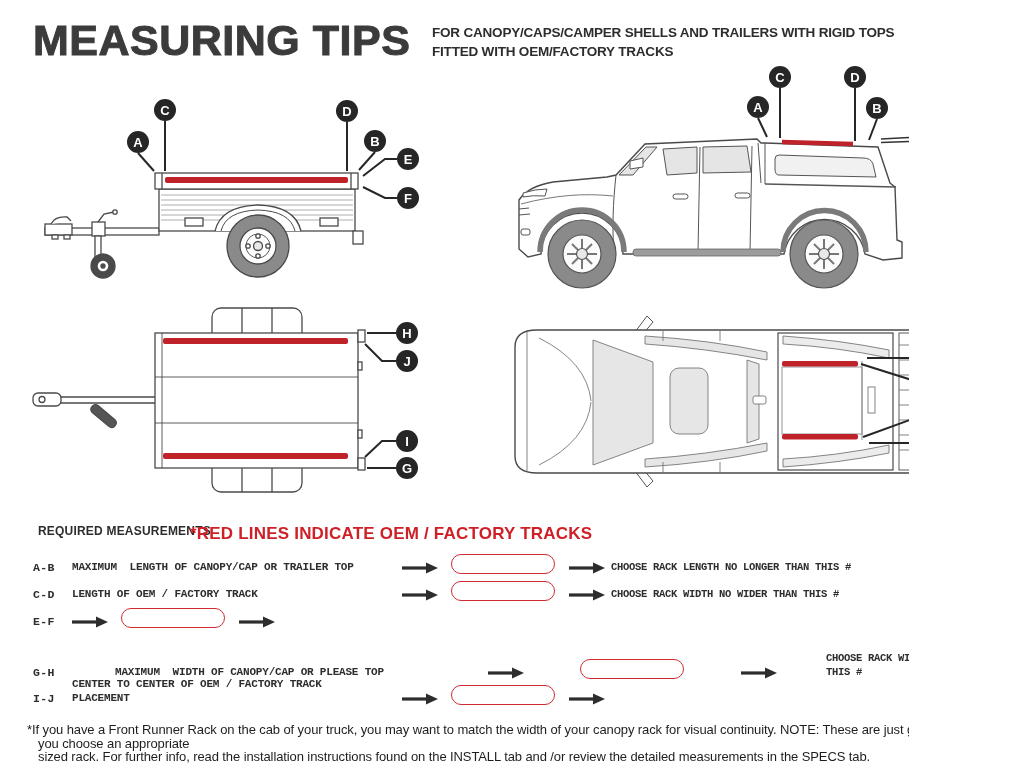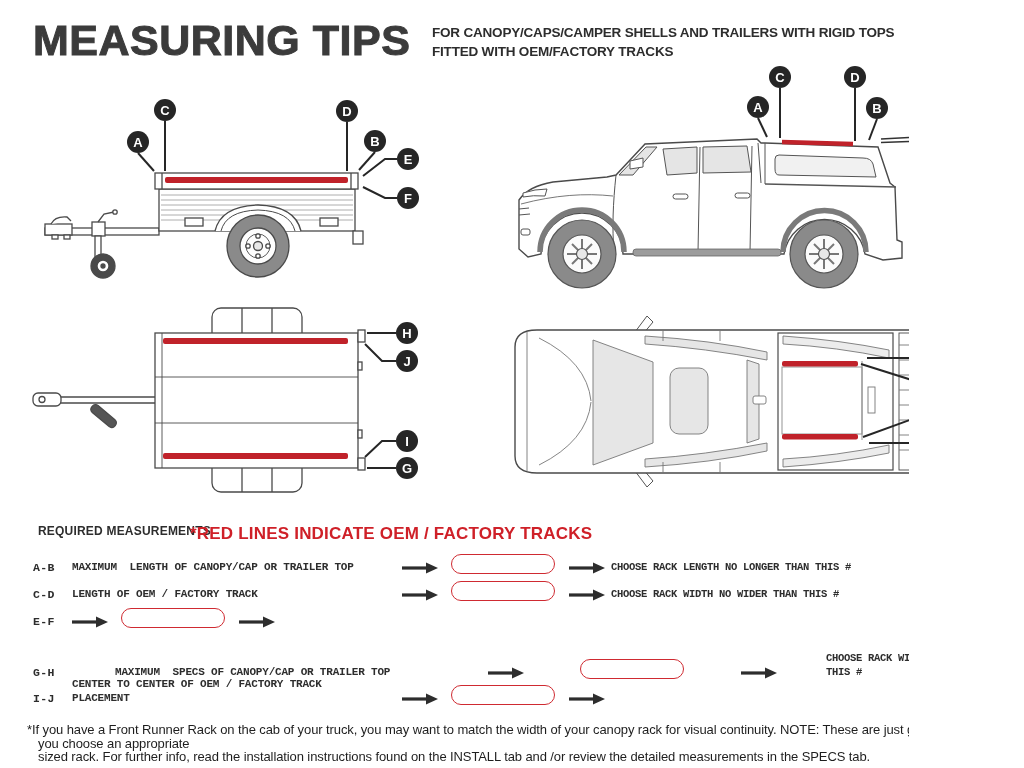--- a/index.html
+++ b/index.html
@@ -377,21 +377,21 @@
       </svg>
     <div class="m-pill"></div>
     <svg class="m-arrow2" width="36" height="12" viewBox="0 0 36 12">
         <line x1="0" y1="6" x2="25" y2="6" stroke="#2d2d2d" stroke-width="3.2"></line>
         <polygon points="24,0.5 36,6 24,11.5" fill="#2d2d2d"></polygon>
       </svg>
   </div>
 
   <div class="mrow" id="row-gh">
     <div class="m-id">G-H</div>
-    <div class="m-desc">MAXIMUM  SPECS OF CANOPY/CAP OR TRAILER TOP</div>
+    <div class="m-desc">MAXIMUM  WIDTH OF CANOPY/CAP OR PLEASE TOP</div>
     <svg class="m-arrow" width="36" height="12" viewBox="0 0 36 12">
         <line x1="0" y1="6" x2="25" y2="6" stroke="#2d2d2d" stroke-width="3.2"></line>
         <polygon points="24,0.5 36,6 24,11.5" fill="#2d2d2d"></polygon>
       </svg>
     <div class="m-pill"></div>
     <svg class="m-arrow2" width="36" height="12" viewBox="0 0 36 12">
         <line x1="0" y1="6" x2="25" y2="6" stroke="#2d2d2d" stroke-width="3.2"></line>
         <polygon points="24,0.5 36,6 24,11.5" fill="#2d2d2d"></polygon>
       </svg>
     <div class="m-instr">CHOOSE RACK WIDTH NO WIDER THAN THIS #</div>

